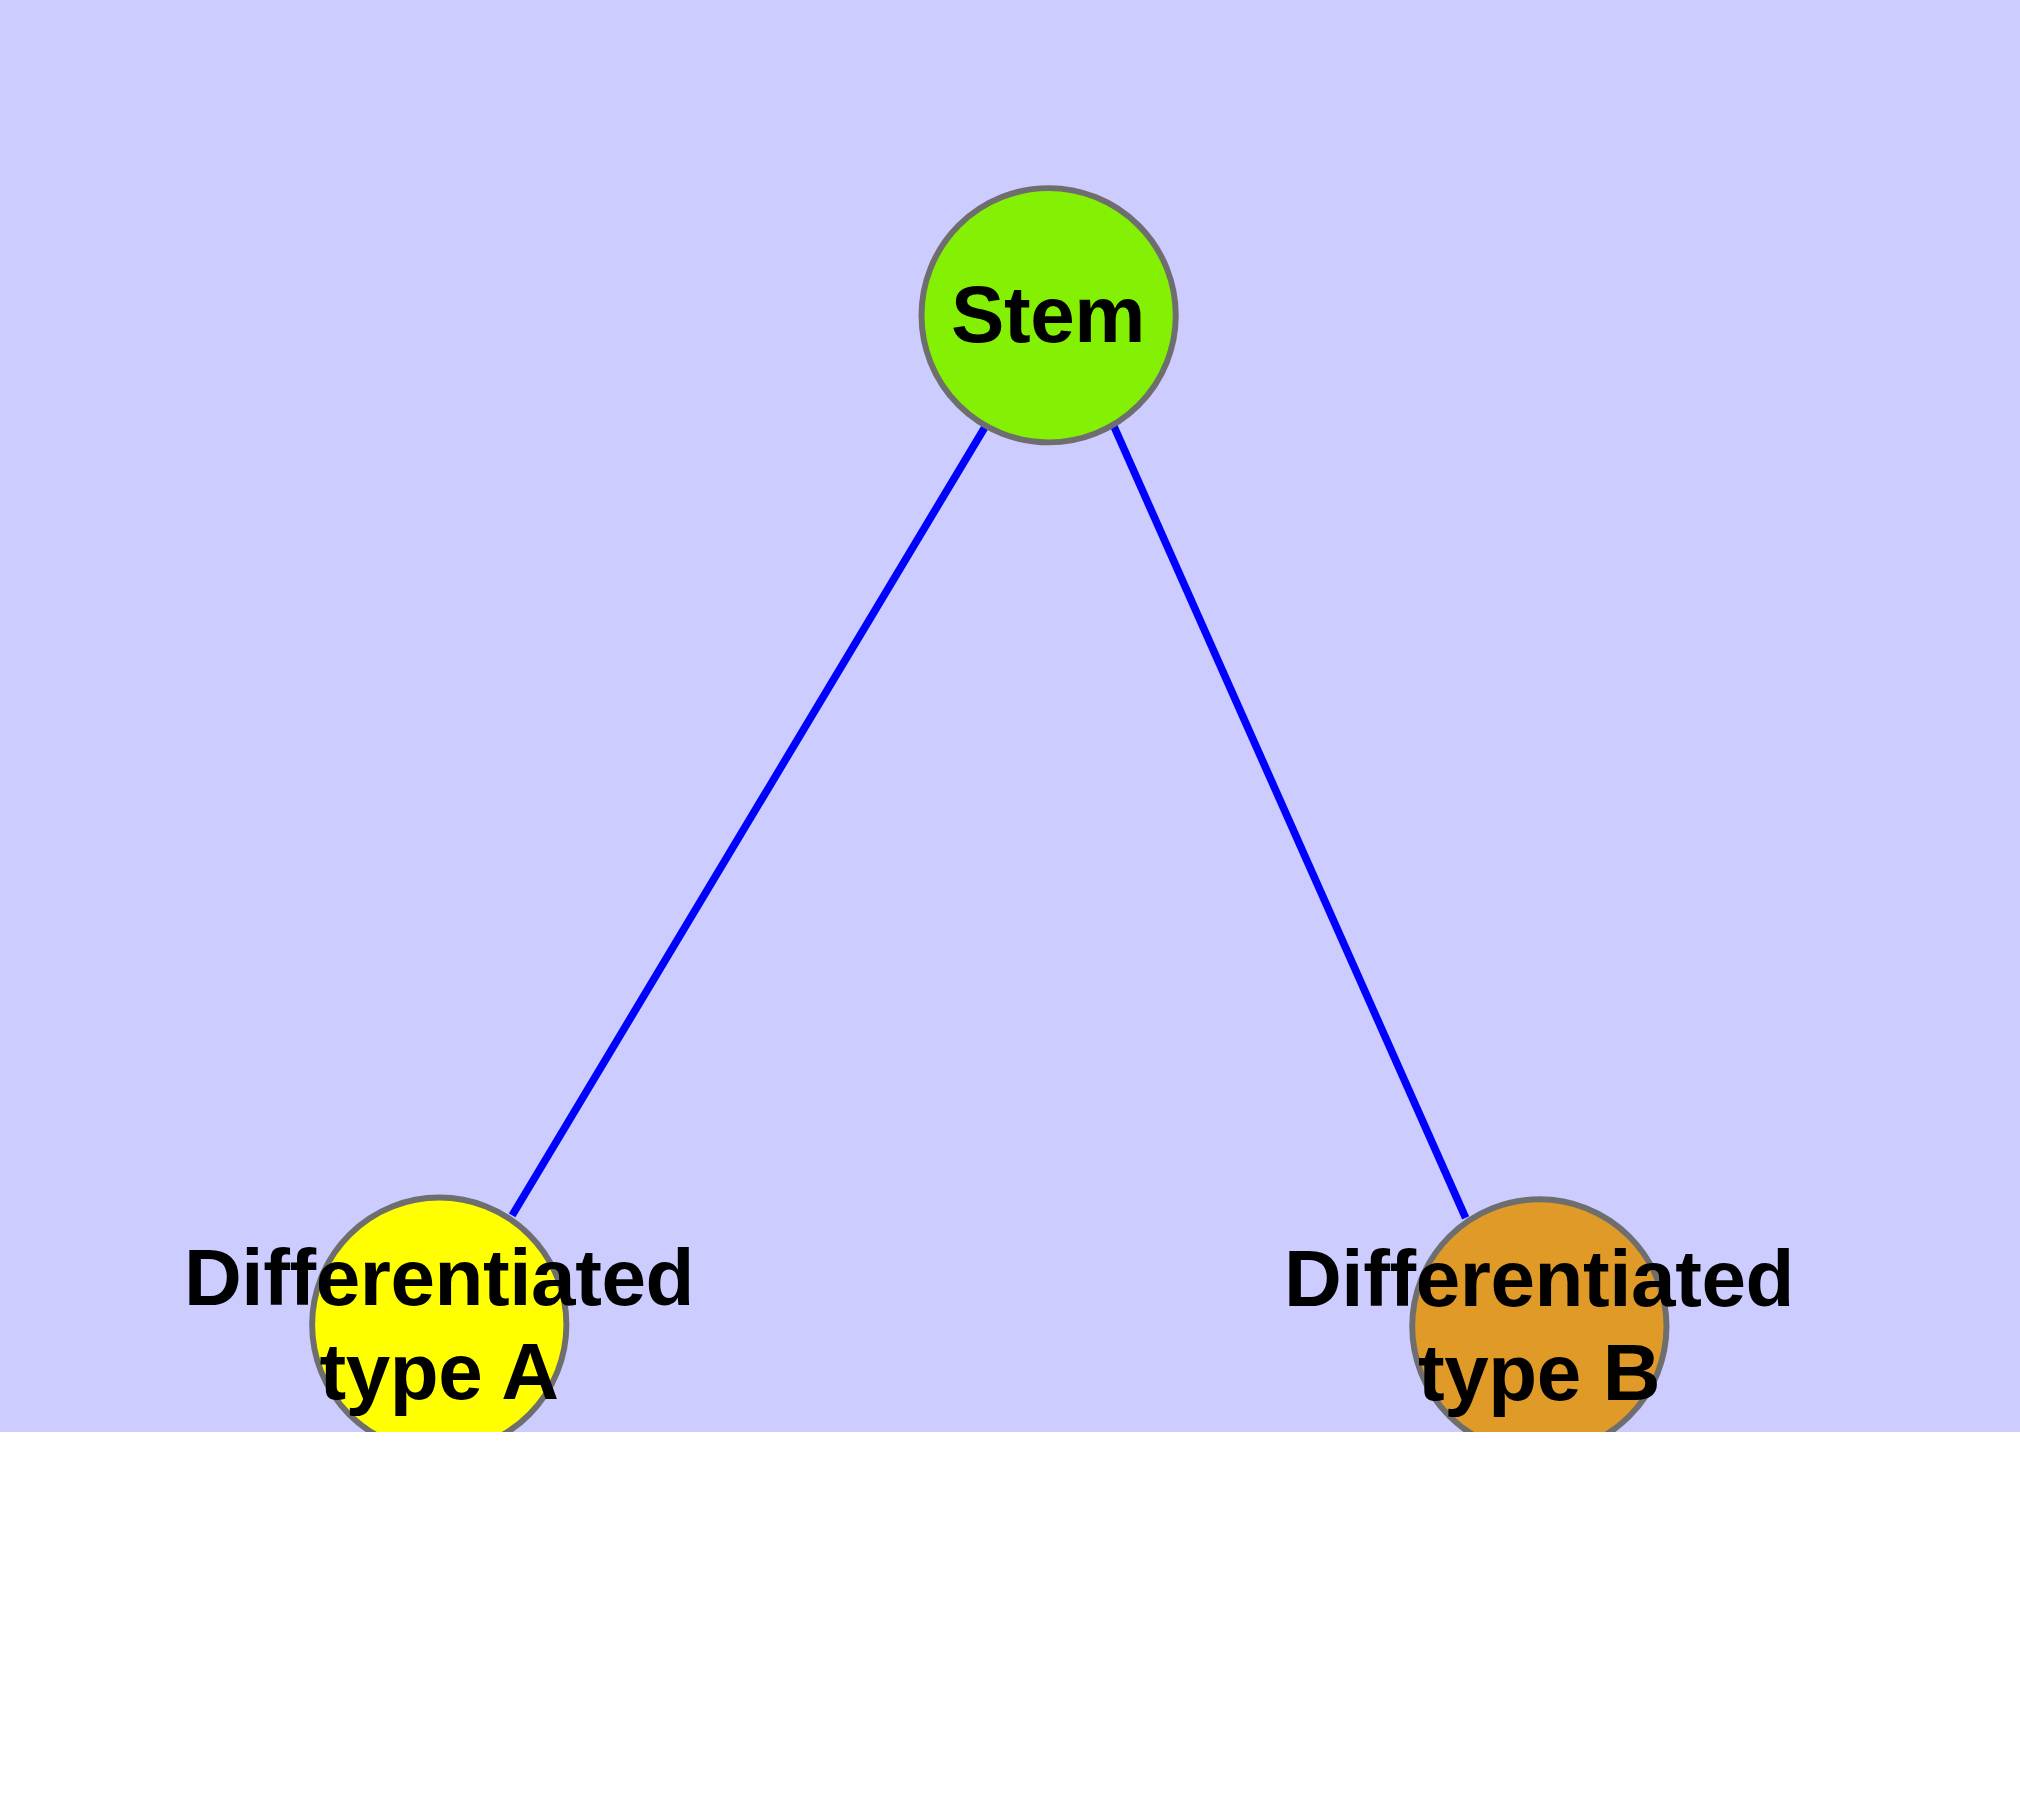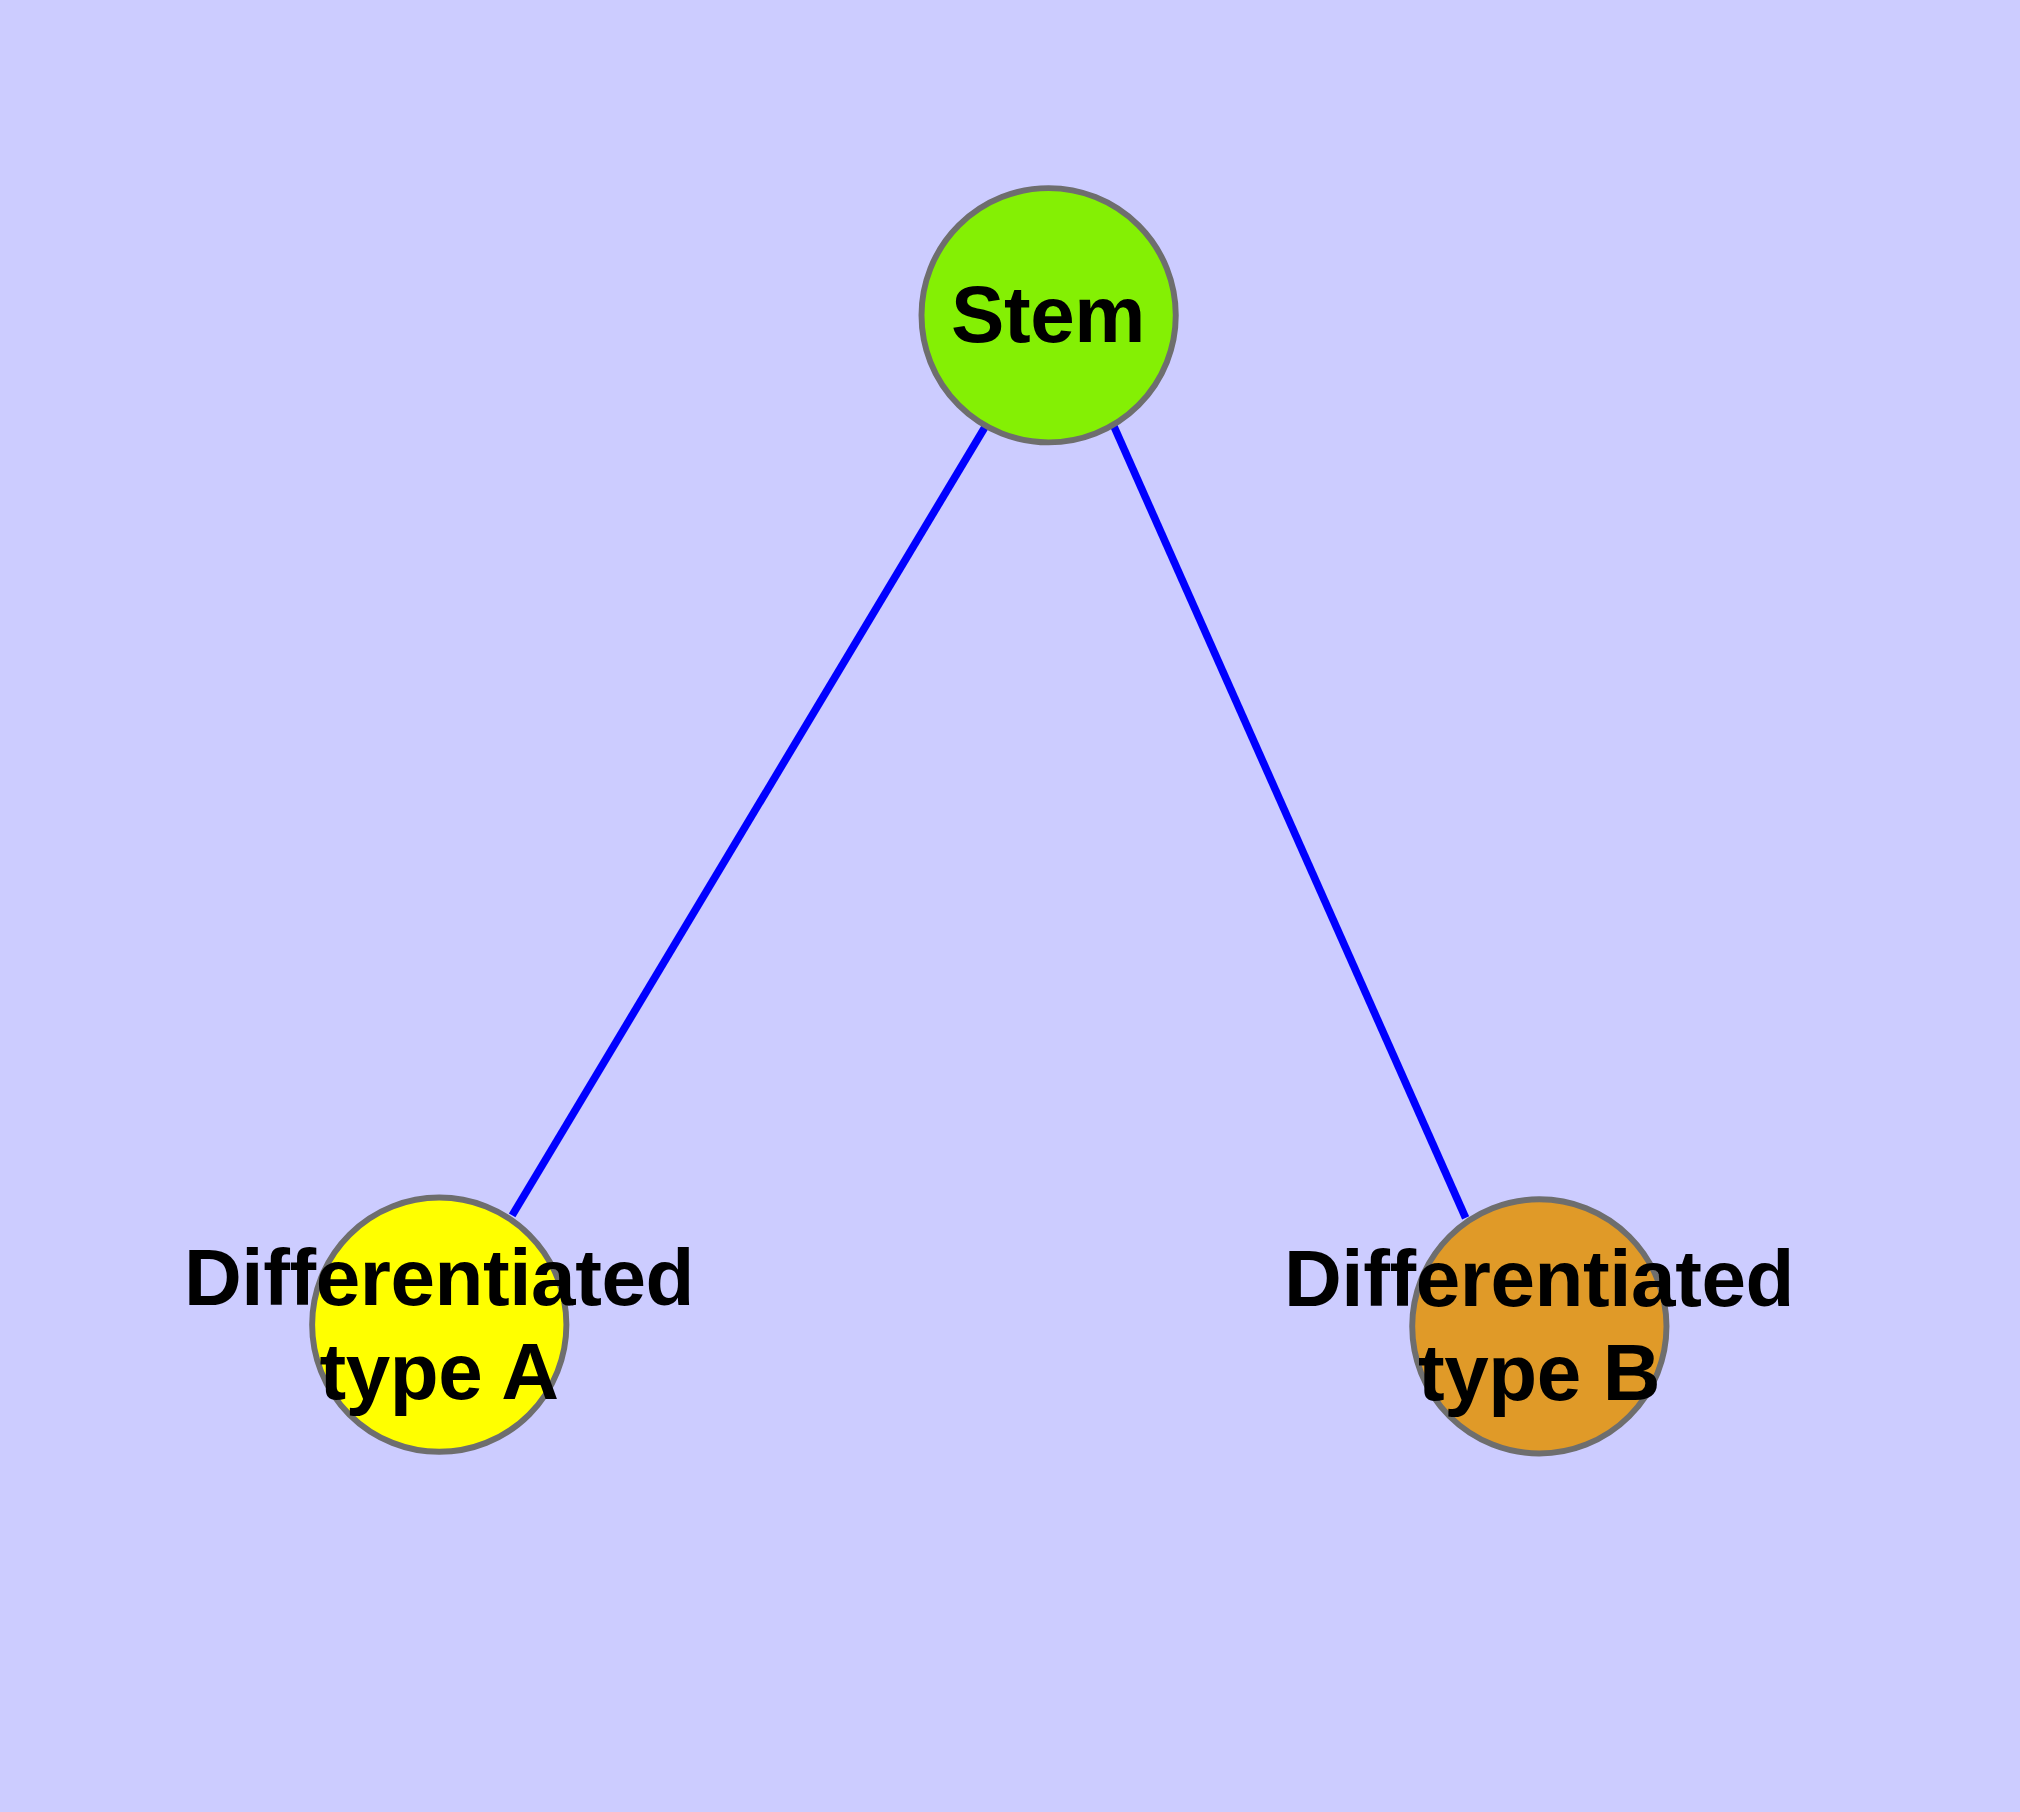--- a/index.html
+++ b/index.html
@@ -36,21 +36,21 @@
     text-align: center;
     white-space: pre;
     transform: translate(-50%, -50%);
     letter-spacing: -0.4px;
     pointer-events: none;
   }
 </style>
 </head>
 <body>
 
-<div id="canvas" style="width: 2021px; height: 1812px;">
+<div id="canvas" style="width: 2021px; height: 1432px;">
 
   <div id="bg-rect" style="width: 2021px; height: 1812px; background: rgb(204, 204, 255);"></div>
 
   <svg id="graph-svg" viewBox="0 0 2384 2138" width="2021" height="1812">
     <g id="edge-layer">
         <line x1="1163" y1="502" x2="604" y2="1434" stroke="#0000ff" stroke-width="9" stroke-linecap="butt"></line>
         <line x1="1314" y1="503" x2="1729" y2="1437" stroke="#0000ff" stroke-width="9" stroke-linecap="butt"></line>
       </g>
     <g id="node-layer">
         <circle cx="1237" cy="372" r="150" fill="#84f004" stroke="#6e6e6e" stroke-width="7"></circle>

